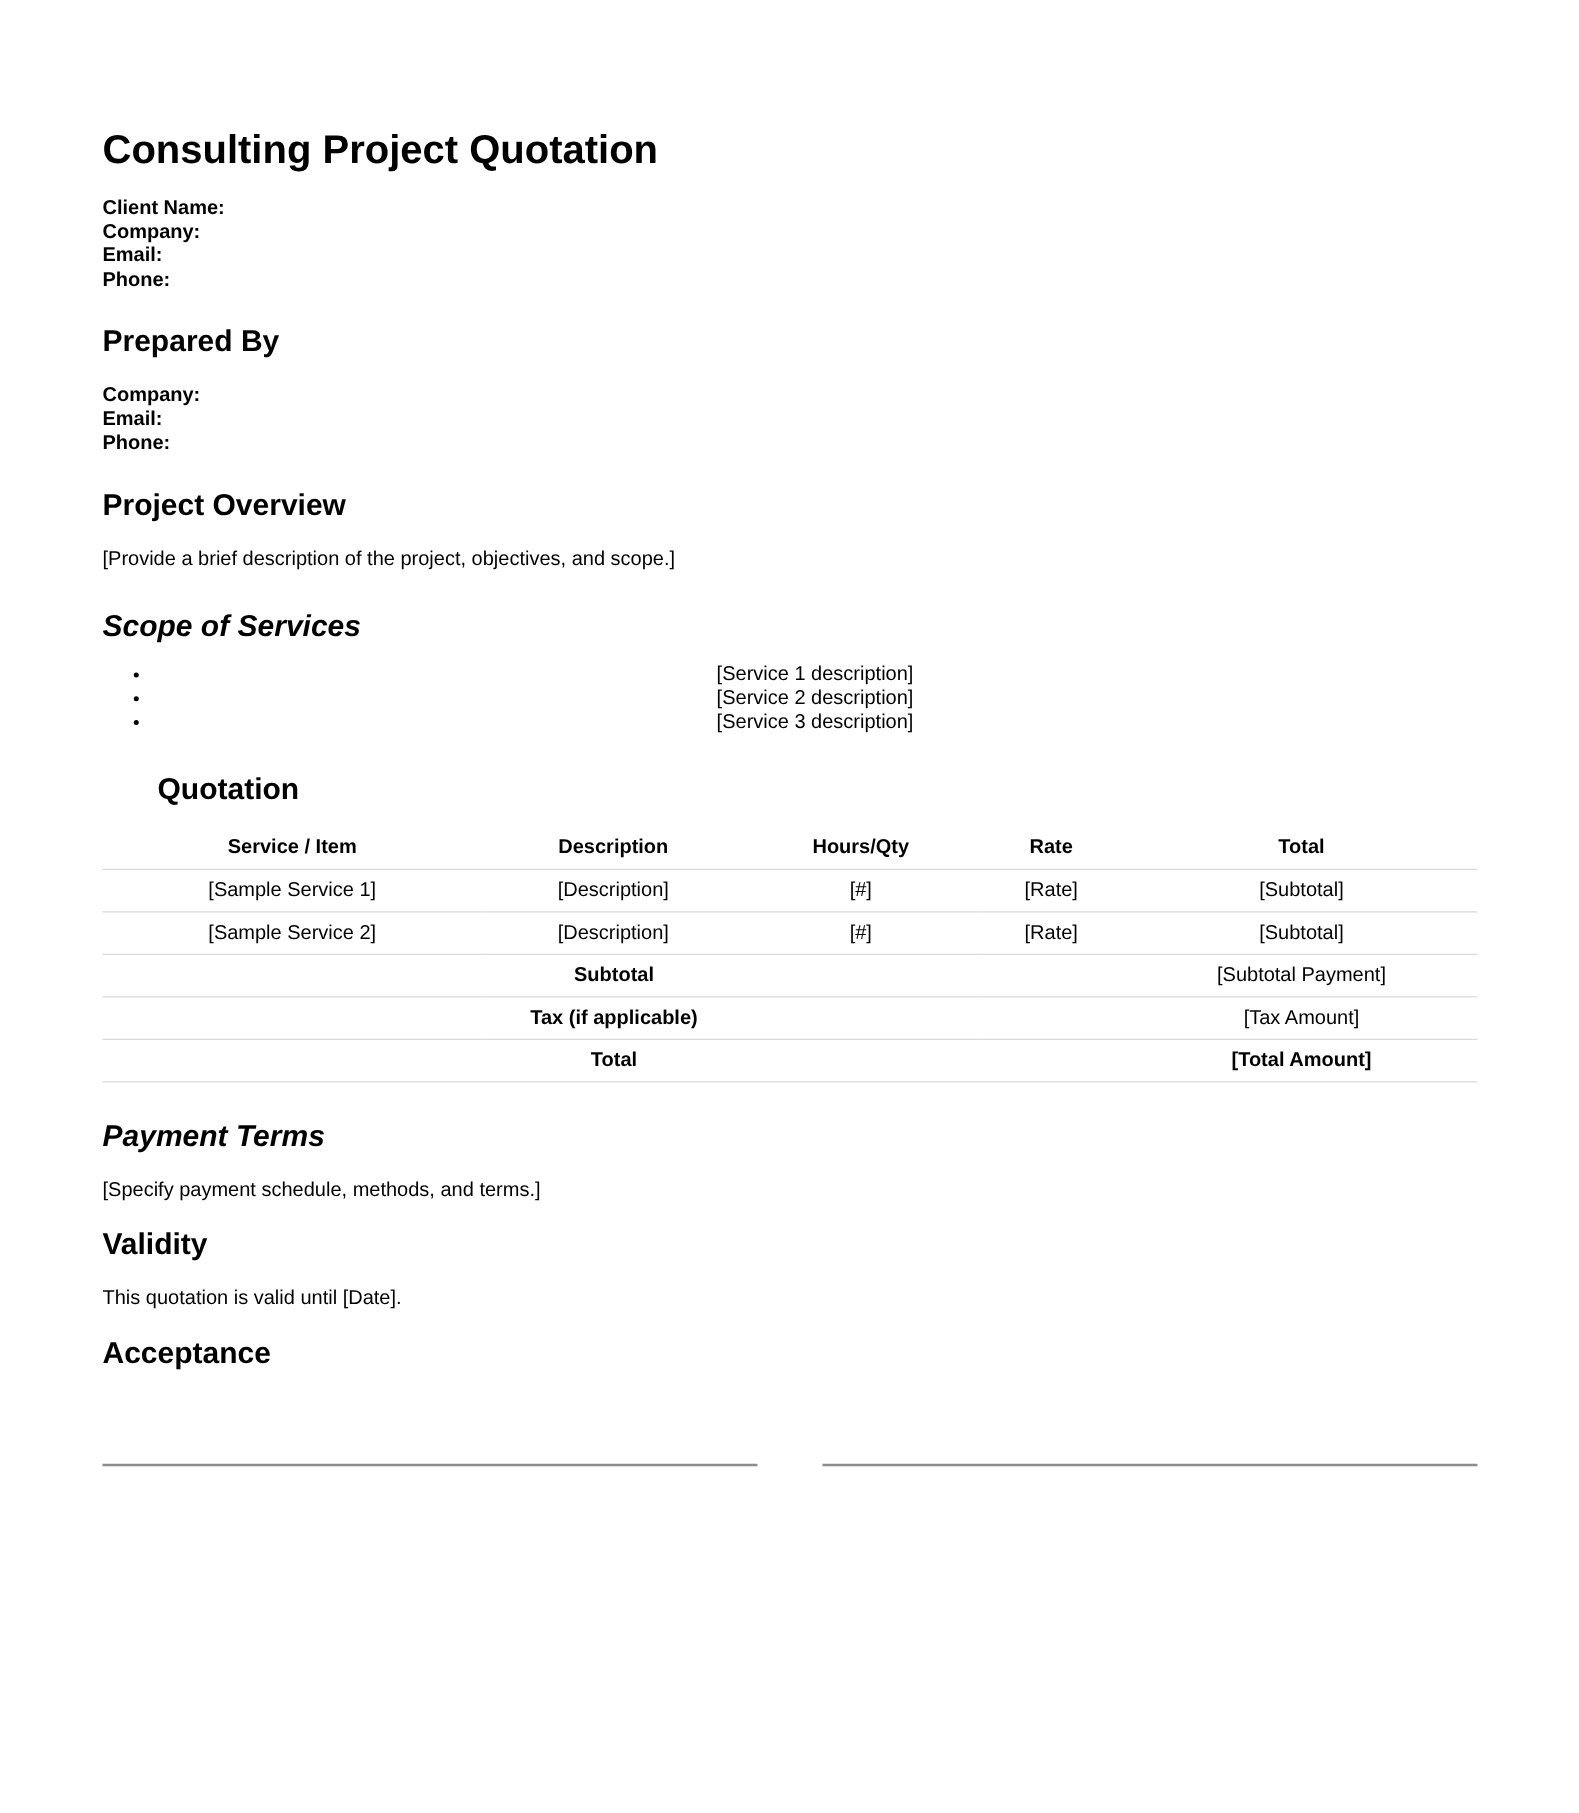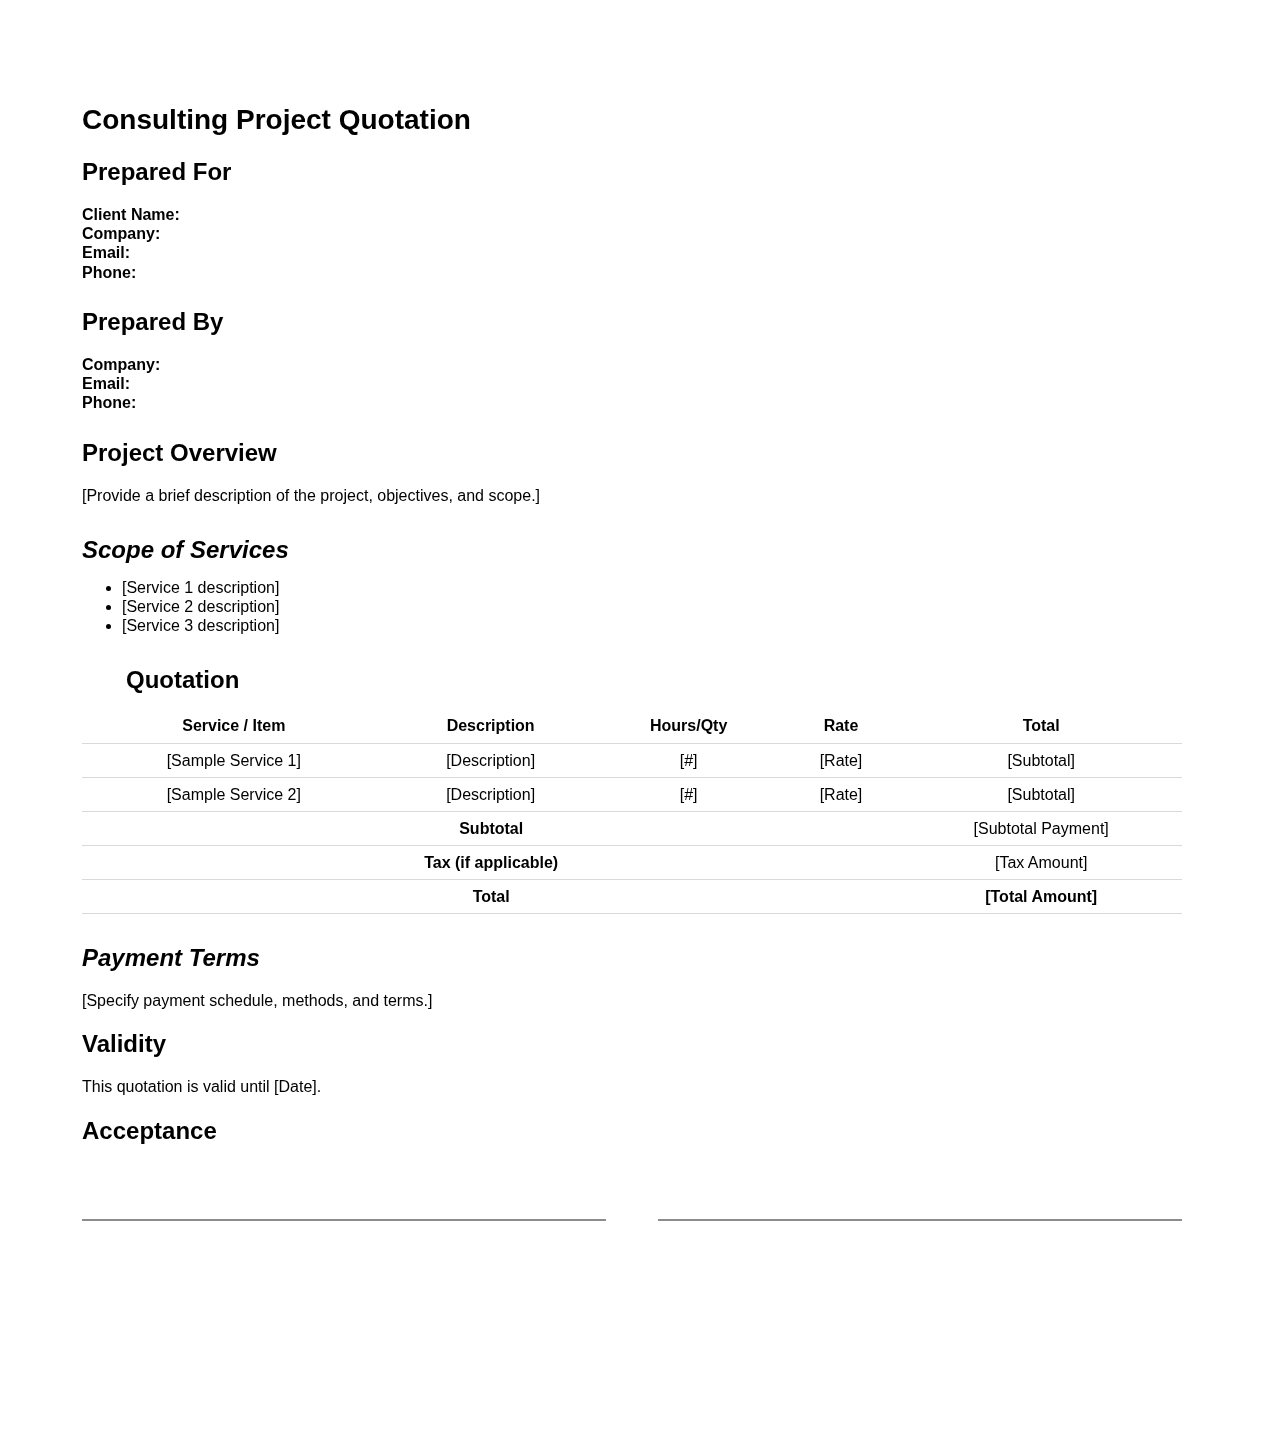--- a/index.html
+++ b/index.html
@@ -10,21 +10,21 @@
     color: #000000;
     font-family: "Liberation Sans", sans-serif;
     font-size: 16px;
   }
   body { min-height: 1450px; width: 1263px; }
   .page {
     padding: 101px 81px 40px 82px;
     width: 1263px;
   }
   h1 {
-    font-size: 28px;
+    font-size: 32px;
     line-height: 37px;
     margin: 0;
     font-weight: bold;
   }
   h2 {
     font-size: 24px;
     line-height: 28px;
     margin: 0;
     font-weight: bold;
   }
@@ -41,21 +41,21 @@
   .contact-block {
     margin-top: 19px;
     line-height: 19.2px;
   }
   .contact-line { font-weight: bold; }
   ul.scope-list {
     margin: 14px 0 0 0;
     padding-left: 40px;
     line-height: 19px;
   }
-  ul.scope-list li { padding: 0; }
+  ul.scope-list li { padding: 0; text-align: center; }
   table.quote-table {
     border-collapse: collapse;
     width: 100%;
     margin-top: 16px;
     table-layout: fixed;
   }
   table.quote-table th,
   table.quote-table td {
     height: 34px;
     padding: 0 8px;
@@ -83,21 +83,20 @@
     border-top: 2px solid #8c8c8c;
   }
 </style>
 </head>
 <body>
 
 <div class="page">
 
   <h1>Consulting Project Quotation</h1>
 
-  <h2 class="mt20">Prepared For</h2>
   <div class="contact-block">
     <div class="contact-line">Client Name:</div>
     <div class="contact-line">Company:</div>
     <div class="contact-line">Email:</div>
     <div class="contact-line">Phone:</div>
   </div>
 
   <h2 class="mt26">Prepared By</h2>
   <div class="contact-block">
     <div class="contact-line">Company:</div>

